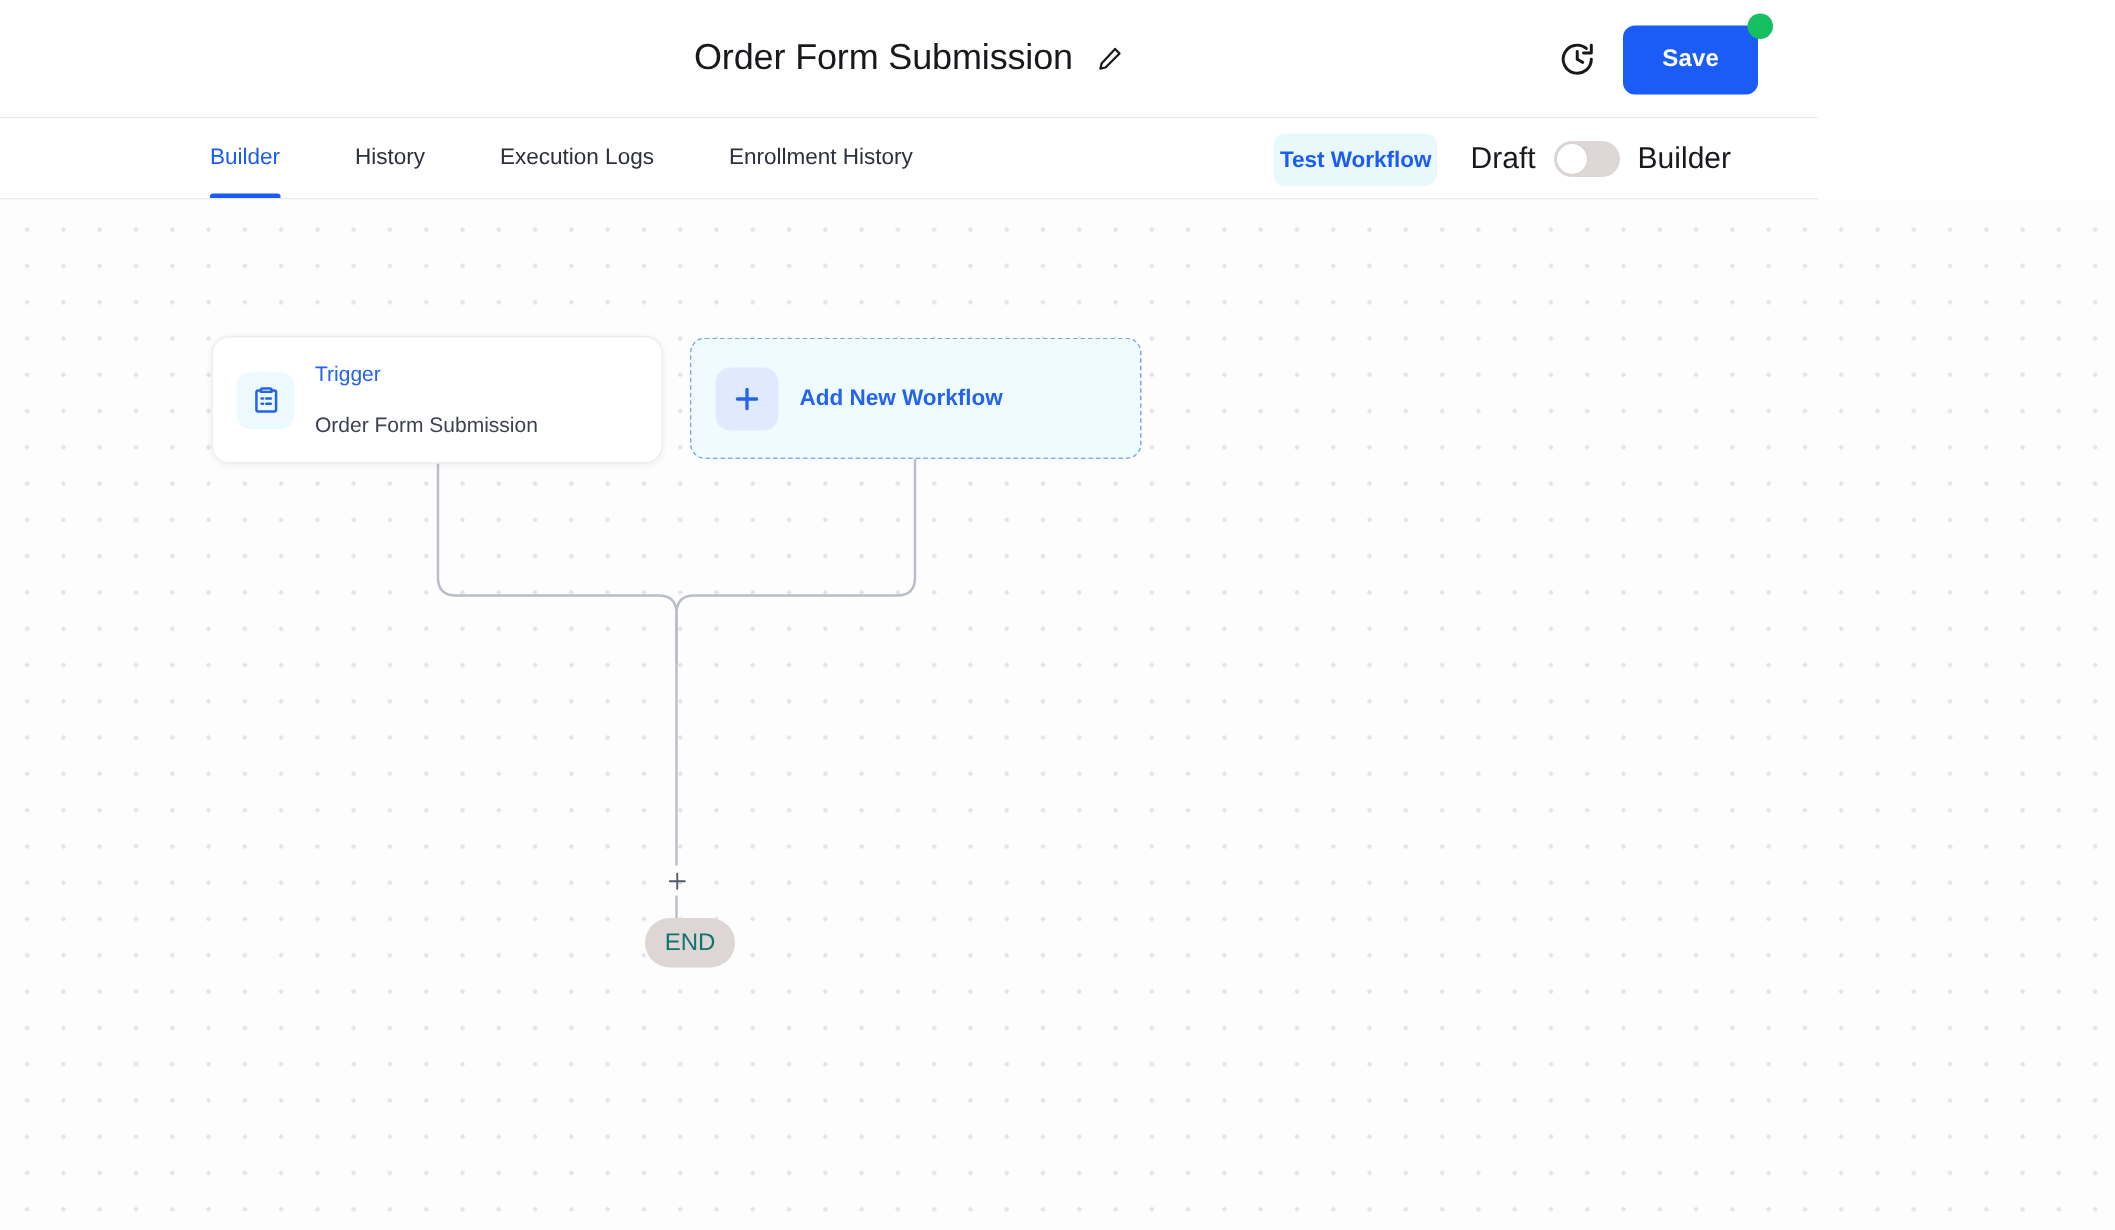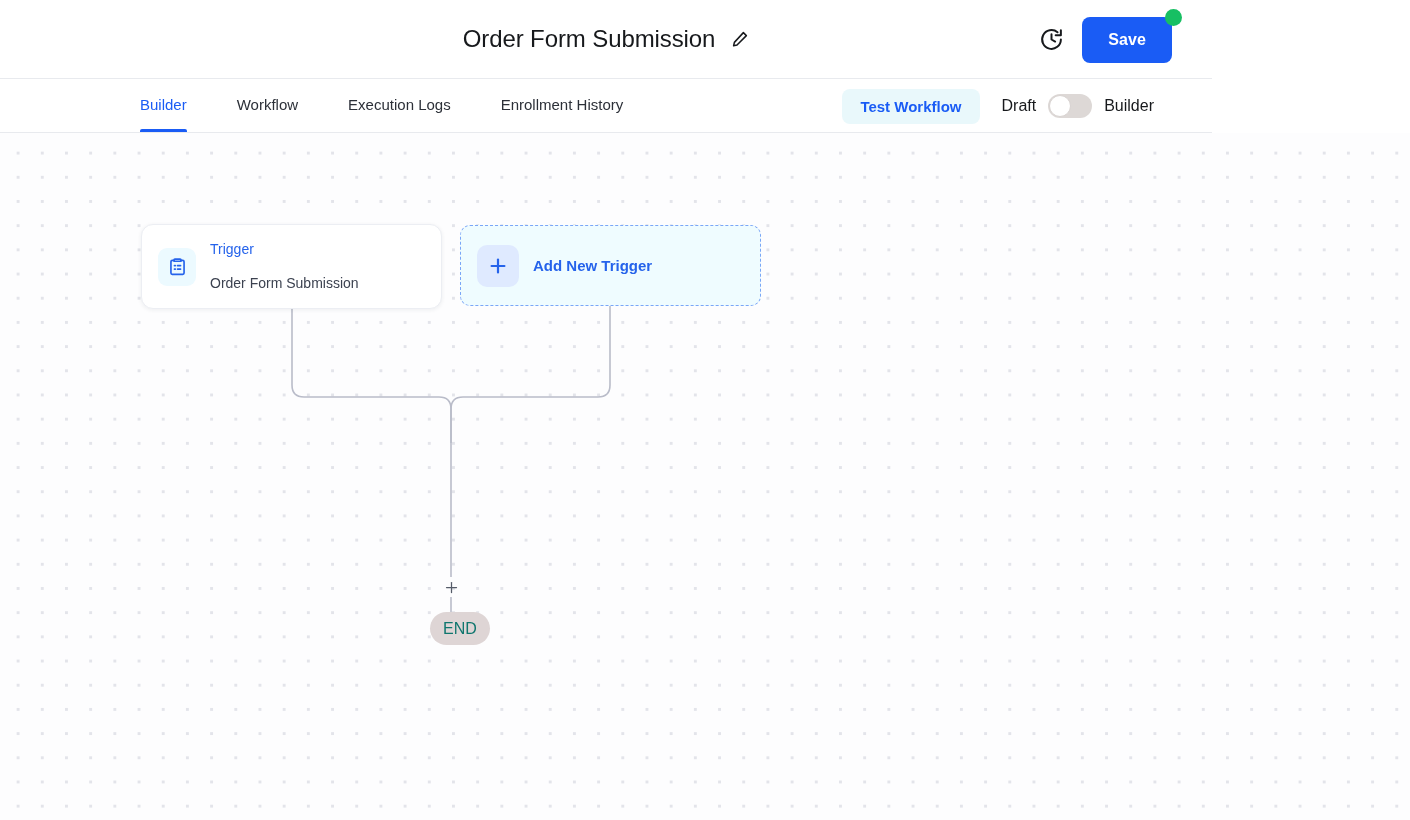--- a/index.html
+++ b/index.html
@@ -113,28 +113,28 @@
     padding-right: 58px;
   }
   .test-workflow-btn {
     background: #e9f8fb;
     color: #1a5cf5;
     border: none;
     border-radius: 8px;
     font-size: 15px;
     font-weight: 700;
     font-family: "Liberation Sans", sans-serif;
-    padding: 9px 18px;
+    padding: 9px 4px;
     cursor: pointer;
   }
   .publish-group {
     display: flex;
     align-items: center;
     gap: 12px;
-    font-size: 16px;
+    font-size: 20px;
     color: #17191c;
   }
   .toggle {
     width: 44px; height: 24px;
     border-radius: 12px;
     background: #ddd8d6;
     position: relative;
     cursor: pointer;
     flex: 0 0 auto;
   }
@@ -267,21 +267,21 @@
       </span>
       <span class="save-wrap">
         <button class="save-button">Save</button>
         <span class="save-badge"></span>
       </span>
     </div>
   </div>
 
   <div class="tabbar">
     <div class="tab active">Builder</div>
-    <div class="tab">Workflow</div>
+    <div class="tab">History</div>
     <div class="tab">Execution Logs</div>
     <div class="tab">Enrollment History</div>
 
     <div class="tabbar-right">
       <button class="test-workflow-btn">Test Workflow</button>
       <div class="publish-group">
         <span>Draft</span>
         <span class="toggle">
           <span class="knob"></span>
         </span>
@@ -320,21 +320,21 @@
       </span>
     </div>
 
     <div class="node add-trigger-card">
       <span class="plus-box">
         <svg width="22" height="22" viewBox="0 0 24 24" fill="none" stroke="#2563eb" stroke-width="2.4" stroke-linecap="round">
           <line x1="12" y1="5" x2="12" y2="19"></line>
           <line x1="5" y1="12" x2="19" y2="12"></line>
         </svg>
       </span>
-      <span class="add-trigger-label">Add New Trigger</span>
+      <span class="add-trigger-label">Add New Workflow</span>
     </div>
 
     <div class="plus-connector">
       <svg width="15" height="15" viewBox="0 0 24 24" fill="none" stroke="#555b68" stroke-width="2" stroke-linecap="round">
         <line x1="12" y1="4" x2="12" y2="20"></line>
         <line x1="4" y1="12" x2="20" y2="12"></line>
       </svg>
     </div>
 
     <div class="end-pill">END</div>

